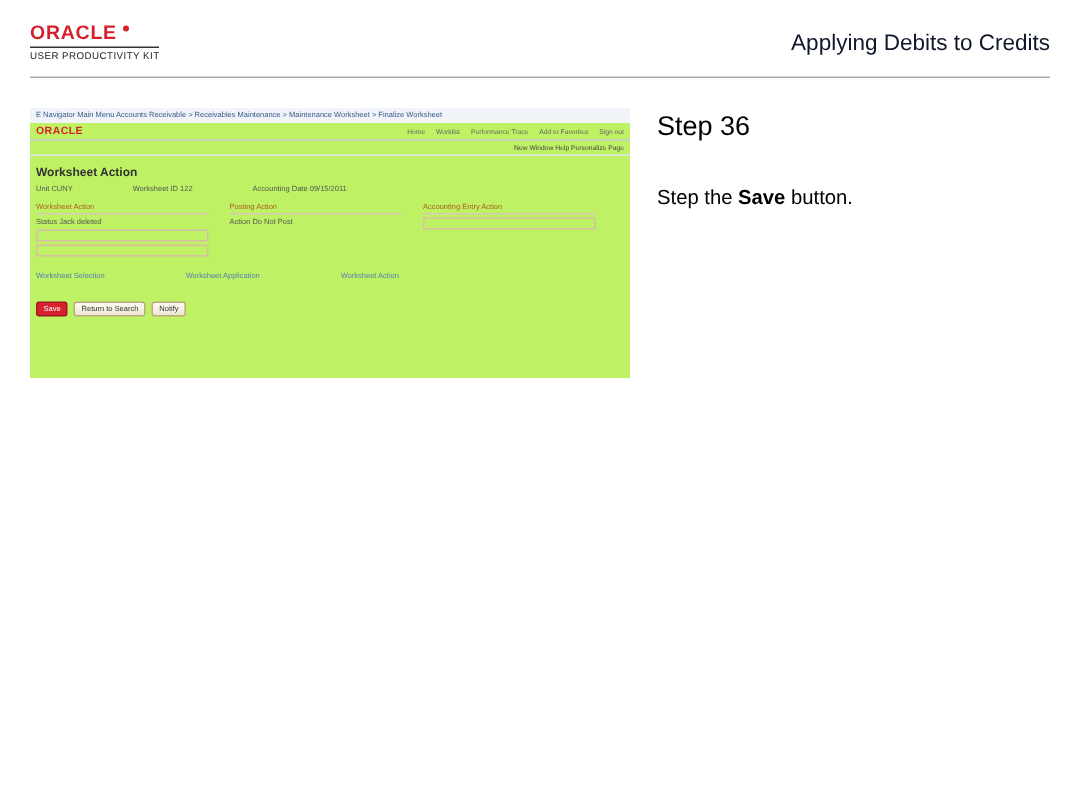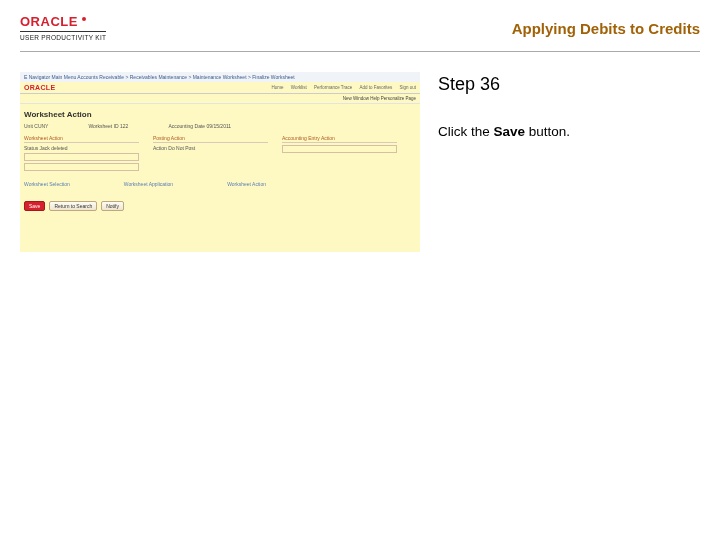--- a/index.html
+++ b/index.html
@@ -41,39 +41,39 @@
   .brand-sub {
     font-size: 6.5px;
     letter-spacing: 0.3px;
     color:#222;
     border-top:1px solid #333;
     padding-top:2px;
     margin-top:2px;
   }
   .page-title {
     font-size: 15px;
-    font-weight: 700;
-    color:#a16207;
+    font-weight: 400;
+    color:#0f172a;
     padding-top:6px;
   }
   .divider {
     border-top:1px solid #aaa;
     margin:4px 20px 0 20px;
   }
 
   .content {
     display:flex;
     padding: 20px 20px 0 20px;
     gap: 18px;
     align-items: flex-start;
   }
   .screenshot {
     width: 400px;
     height: 180px;
-    background:#fef9c3;
+    background:#bef264;
     font-size:5px;
     color:#444;
     position:relative;
     border:0;
   }
   .ss-bc {
     background:#f0f4f8;
     padding:2px 4px;
     font-size:5px;
     color:#3a5a8a;
@@ -183,17 +183,17 @@
     <div class="ss-actions">
       <span class="ss-btn primary">Save</span>
       <span class="ss-btn">Return to Search</span>
       <span class="ss-btn">Notify</span>
     </div>
   </div>
 
   <div class="instructions">
     <div class="step-head">Step 36</div>
     <div class="step-body">
-      <span>Click the </span><span class="bold">Save</span><span> button.</span>
+      <span>Step the </span><span class="bold">Save</span><span> button.</span>
     </div>
   </div>
 
 </div>
 
 </body></html>

